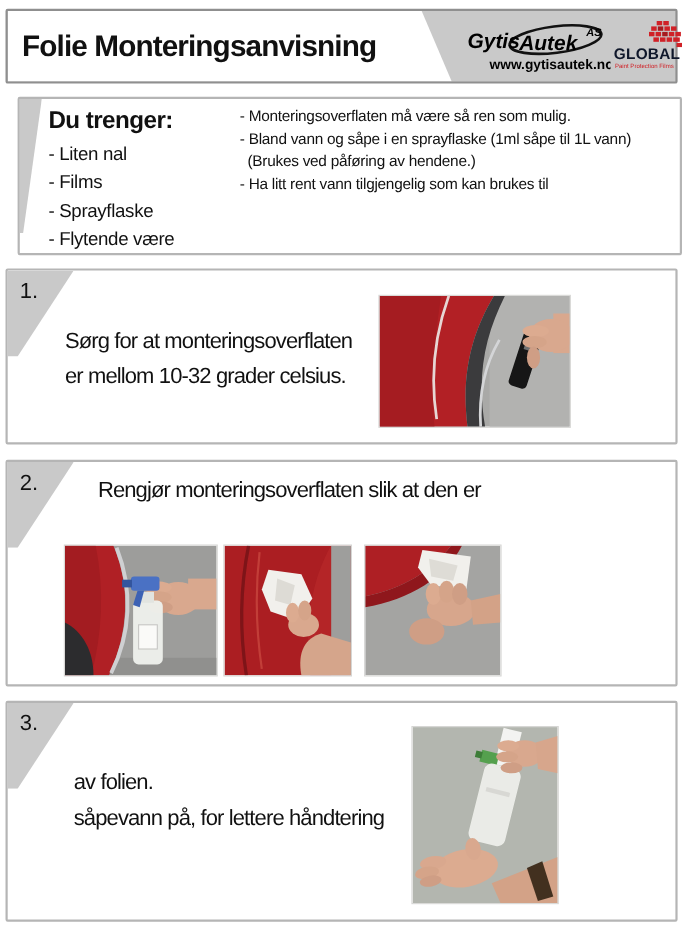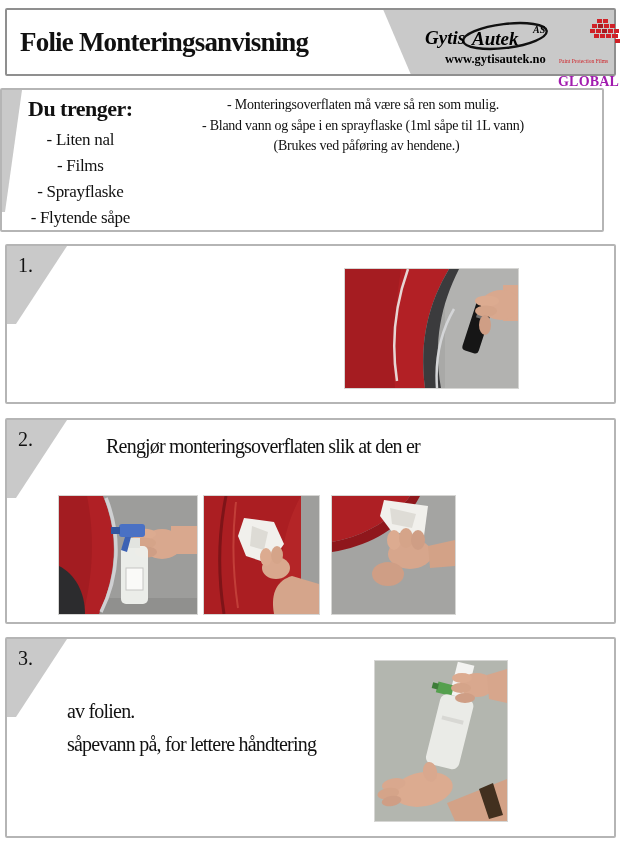--- a/index.html
+++ b/index.html
@@ -1,35 +1,35 @@
 <!DOCTYPE html>
 <html><head>
 <meta charset="utf-8">
 <style>
   html,body{margin:0;padding:0;background:#fff;}
   #page{position:relative;width:621px;height:844px;background:#ffffff;
-        font-family:Liberation Serif, serif;color:#111;overflow:hidden;border-radius:14px;}
+        font-family:Liberation Sans, sans-serif;color:#111;overflow:hidden;border-radius:14px;}
 
   
   .header{position:absolute;left:5px;top:8px;width:607px;height:64px;
           background:#c9c9c9;border:2px solid #8f8f8f;border-radius:2px;}
   .header-white{position:absolute;left:0;top:0;width:100%;height:100%;background:#ffffff;
           clip-path:polygon(0 0,62% 0,66.5% 100%,0 100%);}
   .title{position:absolute;left:13px;top:50%;transform:translateY(-50%);
          font-size:27px;font-weight:700;letter-spacing:-0.8px;white-space:nowrap;}
   .gytis{position:absolute;left:416px;top:11px;width:132px;height:48px;}
   .global{position:absolute;left:551px;top:9px;width:62px;height:52px;}
   .global-name{position:absolute;left:0px;top:22px;font-size:14px;font-weight:700;
-               letter-spacing:0.2px;color:#a21caf;margin-top:33px;}
+               letter-spacing:0.2px;color:#0f172a;}
   .global-tagline{position:absolute;left:1px;top:39px;font-size:5.5px;color:#d02127;white-space:nowrap;}
   .globe{position:absolute;right:0;top:0;}
 
   
   .box{position:absolute;background:#fff;border:2px solid #b5b5b5;border-radius:2px;}
-  .need-box{left:0;top:88px;width:600px;height:140px;text-align:center;}
+  .need-box{left:16px;top:88px;width:600px;height:140px;}
   .need-wedge{position:absolute;left:0;top:0;width:24px;height:122px;background:#c9c9c9;
               clip-path:polygon(0 0,20px 0,3px 100%,0 100%);}
   .need-col{position:absolute;left:26px;top:6px;}
   .need-heading{font-size:22px;font-weight:700;letter-spacing:-0.5px;margin-bottom:5px;}
   .need-item{font-size:17px;line-height:26px;letter-spacing:-0.3px;white-space:nowrap;}
   .tips-col{position:absolute;left:200px;top:5px;}
   .tips-heading{font-size:20px;font-weight:700;font-style:italic;letter-spacing:-0.3px;margin-bottom:4px;}
   .tips-line{font-size:14px;line-height:20.5px;letter-spacing:-0.25px;white-space:nowrap;}
   .tips-line.cont{margin-left:7px;}
 
@@ -96,32 +96,37 @@
     </div>
   </div>
 
   <div class="box need-box">
     <div class="need-wedge"></div>
     <div class="need-col">
       <div class="need-heading">Du trenger:</div>
       <div class="need-item">- Liten nal</div>
       <div class="need-item">- Films</div>
       <div class="need-item">- Sprayflaske</div>
-      <div class="need-item">- Flytende såpe</div>
+      <div class="need-item">- Flytende være</div>
     </div>
     <div class="tips-col">
       <div class="tips-line">- Monteringsoverflaten må være så ren som mulig.</div>
       <div class="tips-line">- Bland vann og såpe i en sprayflaske (1ml såpe til 1L vann)</div>
       <div class="tips-line cont">(Brukes ved påføring av hendene.)</div>
+      <div class="tips-line">- Ha litt rent vann tilgjengelig som kan brukes til</div>
     </div>
   </div>
 
   <div class="box step step1">
     <div class="wedge"></div>
     <div class="step-num">1.</div>
+    <div class="step-text t1">
+      <div>Sørg for at monteringsoverflaten</div>
+      <div>er mellom 10-32 grader celsius.</div>
+    </div>
     <div class="photo p1">
       <svg viewBox="0 0 173 119" preserveAspectRatio="none">
         <rect width="173" height="119" fill="#a9a9a7"></rect>
         <rect x="100" width="73" height="119" fill="#b2b2b0"></rect>
         <path d="M0 0 H104 C84 34 74 70 80 119 H0 Z" fill="#b22025"></path>
         <path d="M0 0 H56 C50 40 46 80 50 119 H0 Z" fill="#a51c21"></path>
         <path d="M63 0 C50 36 46 74 52 112" stroke="#eceae8" stroke-width="2.5" fill="none" opacity="0.9"></path>
         <path d="M104 0 C84 34 74 70 80 119 H96 C88 72 96 36 114 0 Z" fill="#3b3b3d"></path>
         <path d="M109 40 C95 64 90 90 92 119" stroke="#d4d5d7" stroke-width="2.5" fill="none"></path>
         <g transform="rotate(18 132 58)">

